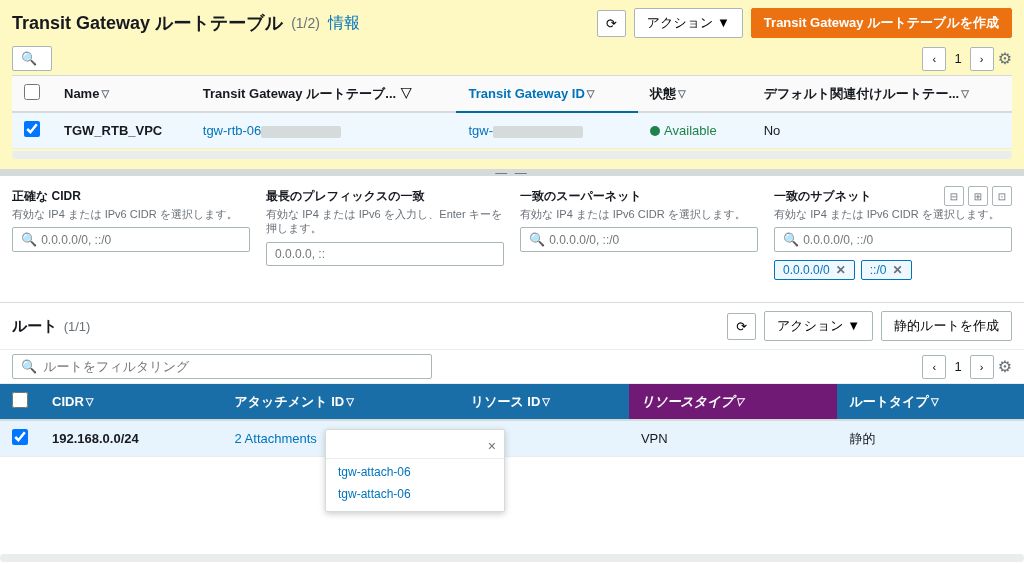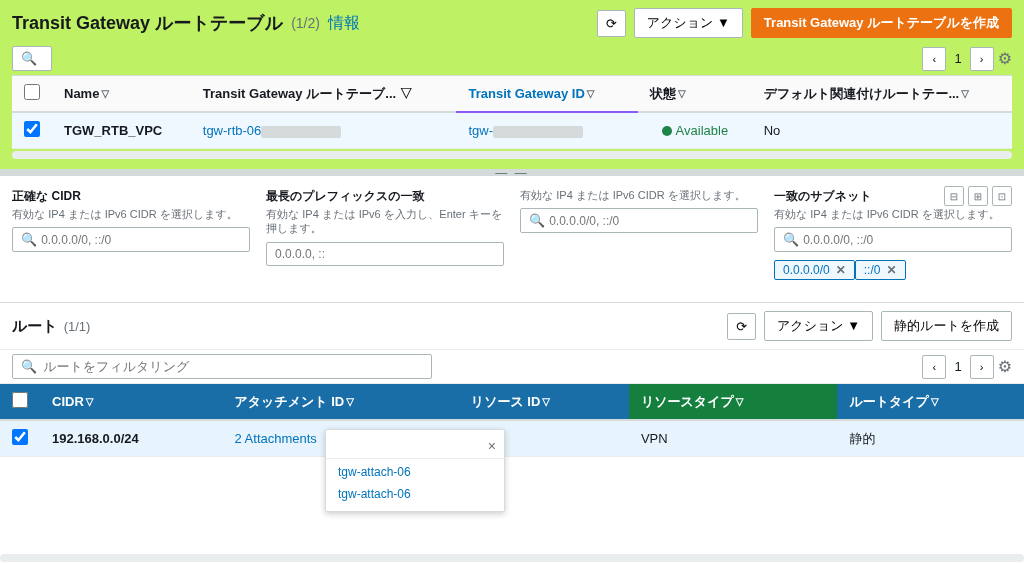--- a/index.html
+++ b/index.html
@@ -1,41 +1,41 @@
 <!DOCTYPE html>
 <html><head>
   <meta charset="utf-8">
   <style>
     * { box-sizing: border-box; margin: 0; padding: 0; }
     body { font-family: "Amazon Ember", Arial, sans-serif; font-size: 13px; background: #f2f3f3; color: #16191f; }
 
     .page { width: 1024px; height: 564px; overflow: hidden; background: #fff; display: flex; flex-direction: column; }
 
     
-    .top-panel { background: #bef264; border-bottom: 1px solid #d5dbdb; padding: 8px 12px; }
+    .top-panel { background: #fef9c3; border-bottom: 1px solid #d5dbdb; padding: 8px 12px; }
     .top-header { display: flex; align-items: center; justify-content: space-between; margin-bottom: 8px; }
     .top-title { font-size: 18px; font-weight: bold; color: #16191f; display: flex; align-items: center; gap: 8px; }
     .info-link { color: #0073bb; font-size: 16px; font-weight: normal; cursor: pointer; }
     .top-actions { display: flex; align-items: center; gap: 8px; }
     .btn { padding: 5px 12px; border-radius: 2px; cursor: pointer; font-size: 13px; border: 1px solid #aab7b8; background: #fff; display: flex; align-items: center; gap: 4px; }
     .btn-primary { background: #ec7211; border-color: #ec7211; color: #fff; font-weight: bold; }
     .btn-icon { padding: 5px 8px; }
     .filter-bar { display: flex; align-items: center; border: 1px solid #aab7b8; border-radius: 2px; padding: 4px 8px; background: #fff; }
     .filter-bar input { border: none; outline: none; font-size: 13px; color: #687078; width: 400px; background: transparent; }
     .search-icon-svg { color: #687078; margin-right: 6px; }
 
     
     .table-wrapper { overflow-x: auto; border-top: 1px solid #d5dbdb; }
     table { width: 100%; border-collapse: collapse; }
     th { background: #fafafa; border-bottom: 2px solid #d5dbdb; padding: 8px 12px; text-align: left; font-weight: bold; font-size: 13px; white-space: nowrap; }
     td { padding: 8px 12px; border-bottom: 1px solid #eaeded; font-size: 13px; white-space: nowrap; }
     .checkbox { width: 16px; height: 16px; cursor: pointer; }
     .link { color: #0073bb; cursor: pointer; }
     .redacted { display: inline-block; background: #d5dbdb; height: 12px; border-radius: 2px; vertical-align: middle; }
-    .status-ok { color: #1d8348; display: flex; align-items: center; gap: 4px; justify-content: center; }
+    .status-ok { color: #1d8348; display: flex; align-items: center; gap: 4px; }
     .status-dot { width: 10px; height: 10px; border-radius: 50%; background: #1d8348; display: inline-block; }
 
     
     .pagination { display: flex; align-items: center; gap: 4px; }
     .page-btn { width: 24px; height: 24px; display: flex; align-items: center; justify-content: center; border: 1px solid #aab7b8; border-radius: 2px; cursor: pointer; background: #fff; font-size: 11px; }
     .page-num { font-size: 13px; padding: 0 4px; }
     .gear-icon { font-size: 16px; cursor: pointer; color: #687078; }
 
     
     .divider-handle { background: #d5dbdb; height: 6px; display: flex; align-items: center; justify-content: center; cursor: row-resize; }
@@ -43,21 +43,21 @@
 
     
     .middle-panel { background: #fff; border-bottom: 1px solid #d5dbdb; padding: 12px; position: relative; }
     .middle-icons { position: absolute; top: 10px; right: 12px; display: flex; gap: 4px; }
     .icon-box { width: 20px; height: 20px; border: 1px solid #aab7b8; border-radius: 2px; display: flex; align-items: center; justify-content: center; cursor: pointer; font-size: 10px; color: #687078; }
     .cidr-grid { display: grid; grid-template-columns: 1fr 1fr 1fr 1fr; gap: 16px; margin-bottom: 10px; }
     .cidr-block label { font-weight: bold; font-size: 12px; display: block; margin-bottom: 2px; }
     .cidr-block .sub-label { color: #687078; font-size: 11px; margin-bottom: 6px; line-height: 1.3; }
     .cidr-input { display: flex; align-items: center; border: 1px solid #aab7b8; border-radius: 2px; padding: 4px 8px; background: #fff; }
     .cidr-input input { border: none; outline: none; font-size: 12px; color: #687078; width: 100%; background: transparent; }
-    .cidr-tags { display: flex; margin-top: 8px; }
+    .cidr-tags { display: flex; gap: 6px; margin-top: 8px; }
     .cidr-tag { display: flex; align-items: center; border: 1px solid #0073bb; border-radius: 2px; padding: 2px 8px; font-size: 12px; color: #0073bb; gap: 6px; background: #f0f8ff; }
     .cidr-tag .x { cursor: pointer; color: #687078; font-weight: bold; }
 
     
     .bottom-panel { flex: 1; background: #fff; overflow: hidden; display: flex; flex-direction: column; }
     .bottom-header { display: flex; align-items: center; justify-content: space-between; padding: 8px 12px; border-bottom: 1px solid #eaeded; }
     .bottom-title { font-weight: bold; font-size: 15px; }
     .bottom-actions { display: flex; align-items: center; gap: 8px; }
     .bottom-filter { padding: 4px 12px; border-bottom: 1px solid #eaeded; }
     .routes-table { overflow-x: auto; flex: 1; }
@@ -122,21 +122,21 @@
               <div class="th-inner">
                   <span>Name</span>
                   <span class="sort-icon">▽</span>
                 </div>
             </th>
             <th class="col-rtb">
               <div class="th-inner">
                   <span>Transit Gateway ルートテーブ... ▽</span>
                 </div>
             </th>
-            <th class="col-tgw" style="color:#0073bb; border-bottom:2px solid #8b5cf6;">
+            <th class="col-tgw" style="color:#0073bb; border-bottom:2px solid #0369a1;">
               <div class="th-inner">
                   <span>Transit Gateway ID</span>
                   <span class="sort-icon">▽</span>
                 </div>
             </th>
             <th class="col-status">
               <div class="th-inner">
                   <span>状態</span>
                   <span class="sort-icon">▽</span>
                 </div>
@@ -195,20 +195,21 @@
         </div>
       </div>
       <div class="cidr-block">
         <label>最長のプレフィックスの一致</label>
         <div class="sub-label">有効な IP4 または IPv6 を入力し、Enter キーを押します。</div>
         <div class="cidr-input">
           <input type="text" placeholder="0.0.0.0, ::" style="">
         </div>
       </div>
       <div class="cidr-block">
+        <label>一致のスーパーネット</label>
         <div class="sub-label">有効な IP4 または IPv6 CIDR を選択します。</div>
         <div class="cidr-input">
           <span style="color:#687078; margin-right:4px;">🔍</span>
           <input type="text" placeholder="0.0.0.0/0, ::/0" style="">
         </div>
       </div>
       <div class="cidr-block">
         <label>一致のサブネット</label>
         <div class="sub-label">有効な IP4 または IPv6 CIDR を選択します。</div>
         <div class="cidr-input">
@@ -273,21 +274,21 @@
                   <span>アタッチメント ID</span>
                   <span class="sort-icon" style="color:#fff;">▽</span>
                 </div>
             </th>
             <th style="background:#1a6ea8; color:#fff;">
               <div class="th-inner">
                   <span>リソース ID</span>
                   <span class="sort-icon" style="color:#fff;">▽</span>
                 </div>
             </th>
-            <th style="background:#15803d; color:#fff;">
+            <th style="background:#701a75; color:#fff;font-style:italic;">
               <div class="th-inner">
                   <span>リソースタイプ</span>
                   <span class="sort-icon" style="color:#fff;">▽</span>
                 </div>
             </th>
             <th style="background:#1a6ea8; color:#fff;">
               <div class="th-inner">
                   <span>ルートタイプ</span>
                   <span class="sort-icon" style="color:#fff;">▽</span>
                 </div>

